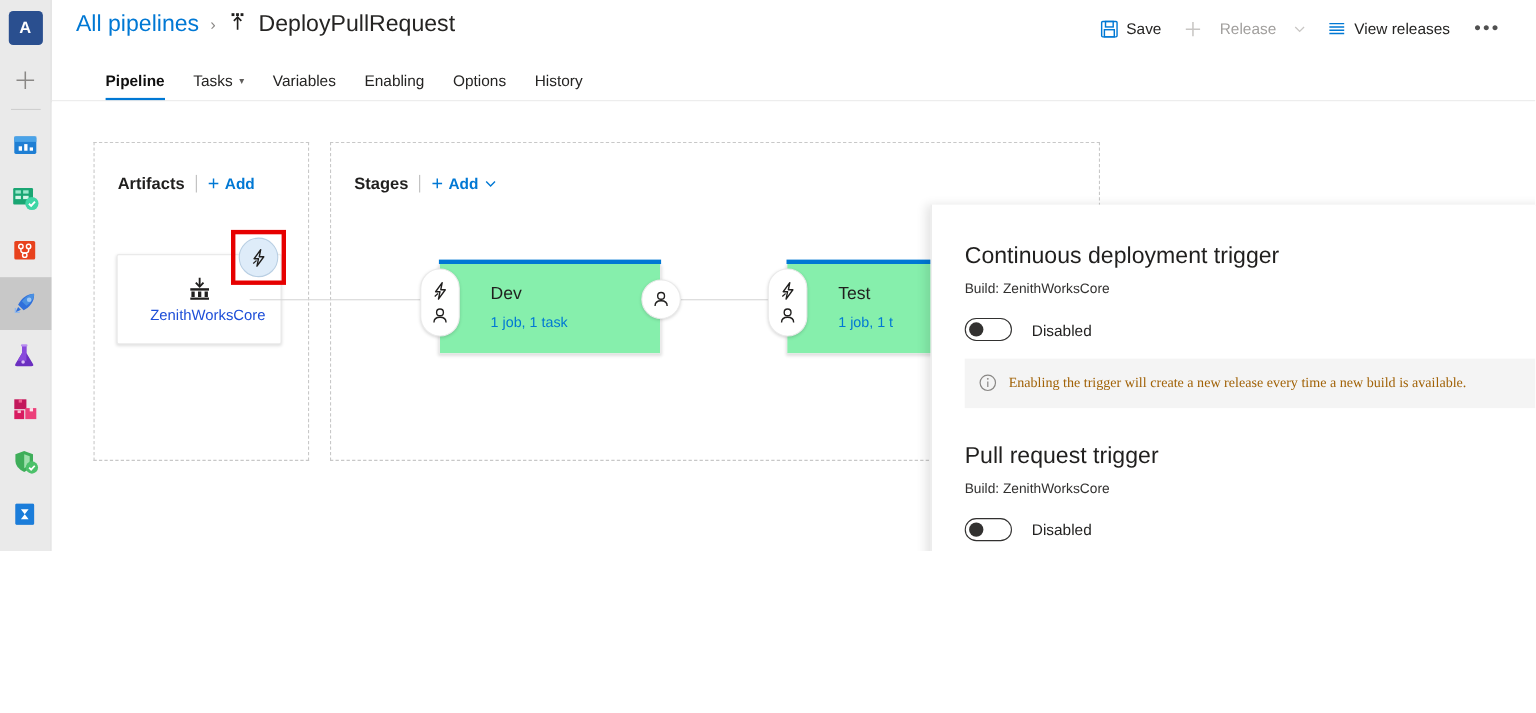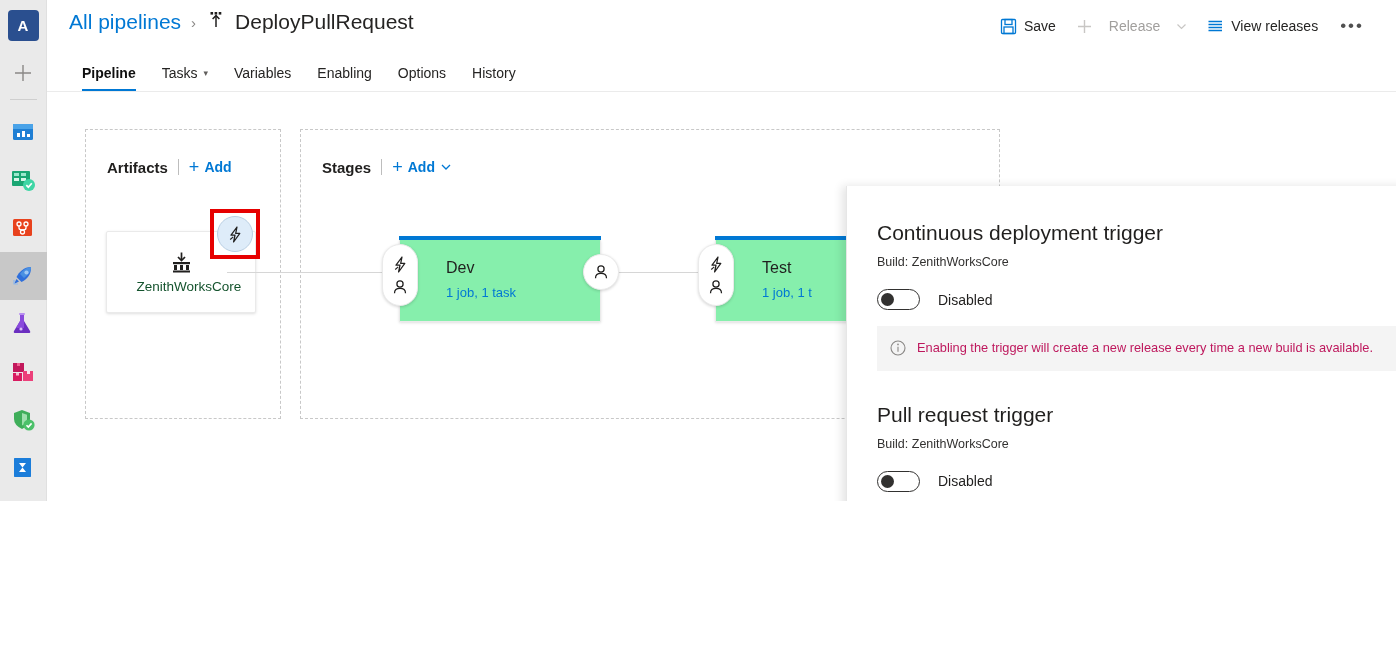--- a/index.html
+++ b/index.html
@@ -107,21 +107,21 @@
     cursor: pointer;
   }
 
   
   .tabs {
     position: absolute;
     left: 47px; top: 48px;
     right: 0; height: 44px;
     border-bottom: 1px solid #ebebeb;
     display: flex; align-items: flex-end;
-    padding-left: 22px;
+    padding-left: 36px;
   }
   .tab {
     position: relative;
     padding: 0 13px 11px 13px;
     font-size: 14px;
     color: #252423;
     cursor: pointer;
     display: flex; align-items: center; gap: 6px;
     line-height: 1;
   }
@@ -176,21 +176,21 @@
     width: 150px; height: 82px;
     background: #ffffff;
     border: 1px solid #eaeaea;
     border-radius: 2px;
     box-shadow: 0 1px 3px rgba(0,0,0,0.13);
     display: flex; flex-direction: column;
     align-items: center; justify-content: center;
     gap: 5px;
     cursor: pointer;
   }
-  .artifact-name { font-size: 13.5px; color: #14532d; margin-left: 16px; }
+  .artifact-name { font-size: 13.5px; color: #1d4ed8; margin-left: 16px; }
 
   .trigger-badge {
     position: absolute;
     left: 131px; top: 86px;
     width: 36px; height: 36px;
     border-radius: 50%;
     background: #deecf9;
     border: 1px solid #b9cfe3;
     display: flex; align-items: center; justify-content: center;
     cursor: pointer;
@@ -312,21 +312,21 @@
   }
   .toggle-label { font-size: 14px; color: #201f1e; }
 
   .infobox {
     background: #f4f4f4;
     padding: 13px 15px 13px 13px;
     display: flex; gap: 11px;
     align-items: flex-start;
     margin-bottom: 26px;
   }
-  .infobox .itext { font-size: 12.8px; color: #be185d; line-height: 1.45; }
+  .infobox .itext { font-size: 12.8px; color: #a16207; line-height: 1.45; font-family: Liberation Serif, serif; }
 
   .sec-gap { height: 6px; }
 </style>
 </head>
 <body>
 
 <div class="app">
 
   <div class="rail">
 

